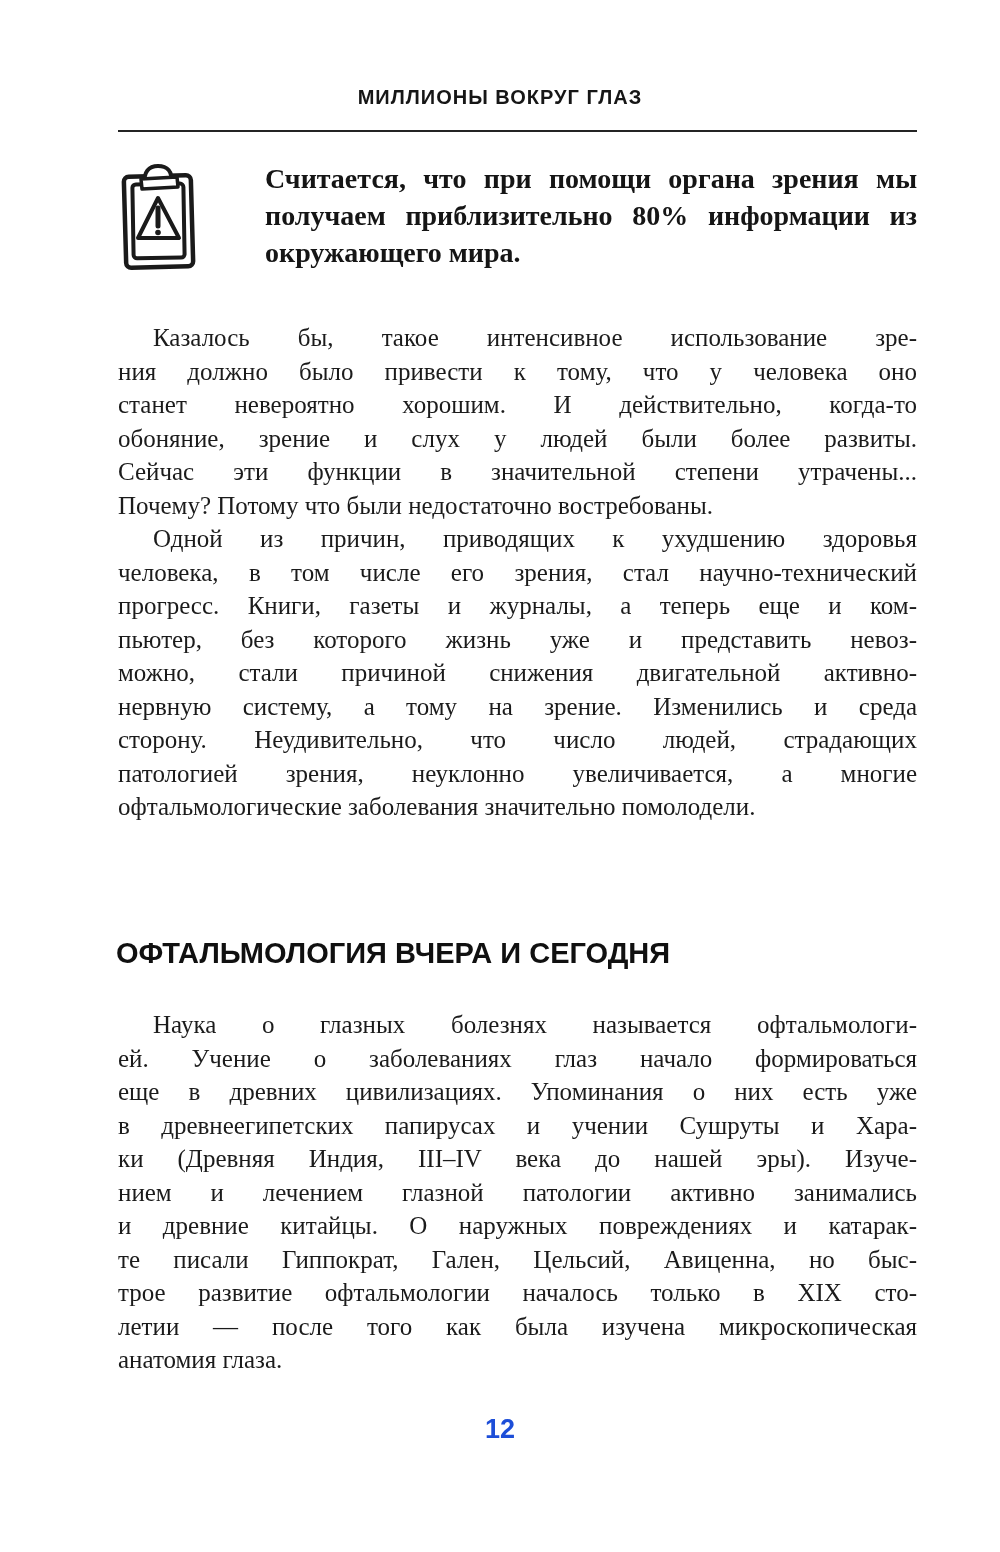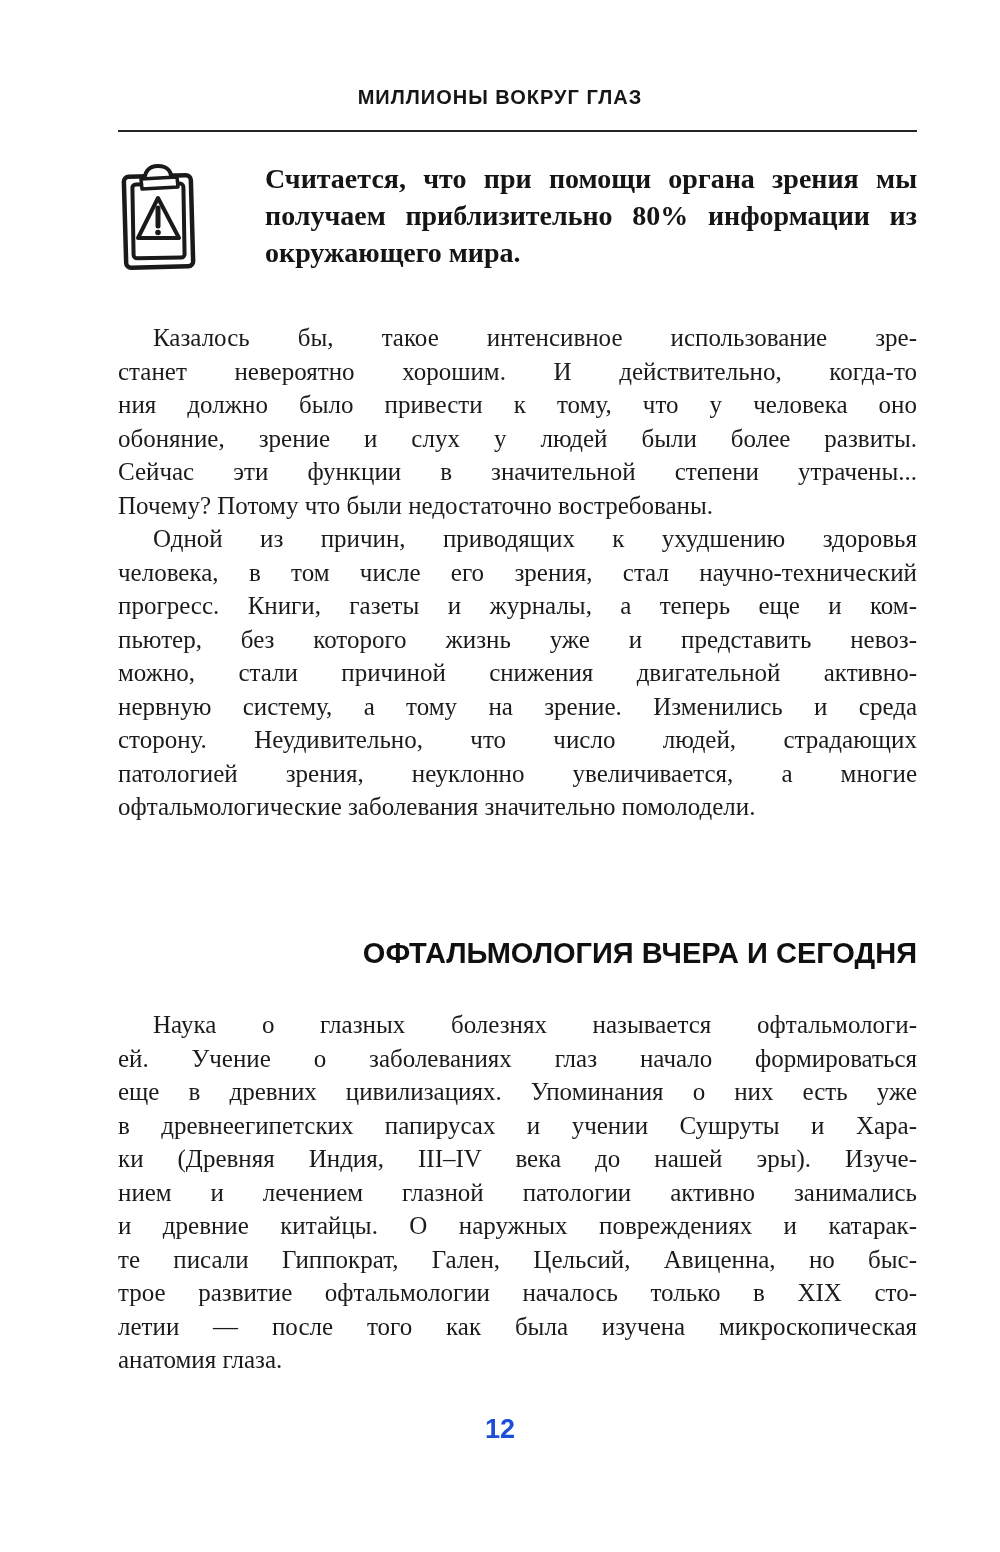--- a/index.html
+++ b/index.html
@@ -61,21 +61,20 @@
   }
   .section-heading {
     position: absolute;
     top: 936px; left: 116px; width: 801px;
     font-family: "Liberation Sans", sans-serif;
     font-weight: bold;
     font-size: 29px;
     line-height: 34px;
     letter-spacing: 0px;
     color: #101010;
-    text-align: right;
   }
   .section-body {
     position: absolute;
     top: 1008px; left: 118px; width: 799px;
     font-family: "Liberation Serif", serif;
     font-size: 25px;
     line-height: 33.5px;
     color: #1b1b1b;
   }
   
@@ -122,22 +121,22 @@
     <div class="note-text">
         <div class="line first">Считается, что при помощи органа зрения мы</div>
         <div class="line">получаем приблизительно 80% информации из</div>
         <div class="line last">окружающего мира.</div>
       </div>
   </div>
 
   <div class="body-text">
     <div class="para">
         <div class="line first">Казалось бы, такое интенсивное использование зре-</div>
+        <div class="line">ния должно было привести к тому, что у человека оно</div>
         <div class="line">станет невероятно хорошим. И действительно, когда-то</div>
-        <div class="line">ния должно было привести к тому, что у человека оно</div>
         <div class="line">обоняние, зрение и слух у людей были более развиты.</div>
         <div class="line">Сейчас эти функции в значительной степени утрачены...</div>
         <div class="line last">Почему? Потому что были недостаточно востребованы.</div>
       </div>
     <div class="para">
         <div class="line first">Одной из причин, приводящих к ухудшению здоровья</div>
         <div class="line">человека, в том числе его зрения, стал научно-технический</div>
         <div class="line">прогресс. Книги, газеты и журналы, а теперь еще и ком-</div>
         <div class="line">пьютер, без которого жизнь уже и представить невоз-</div>
         <div class="line">можно, стали причиной снижения двигательной активно-</div>

